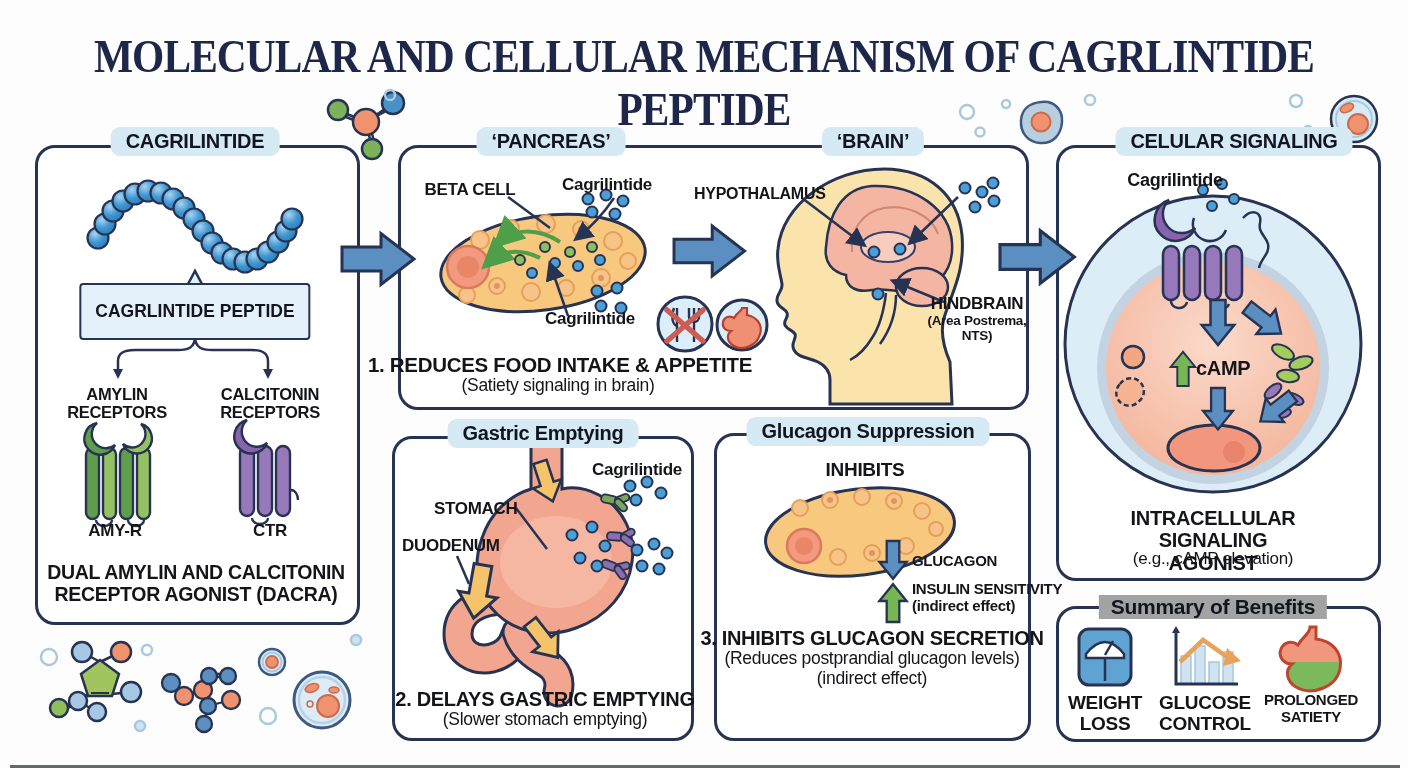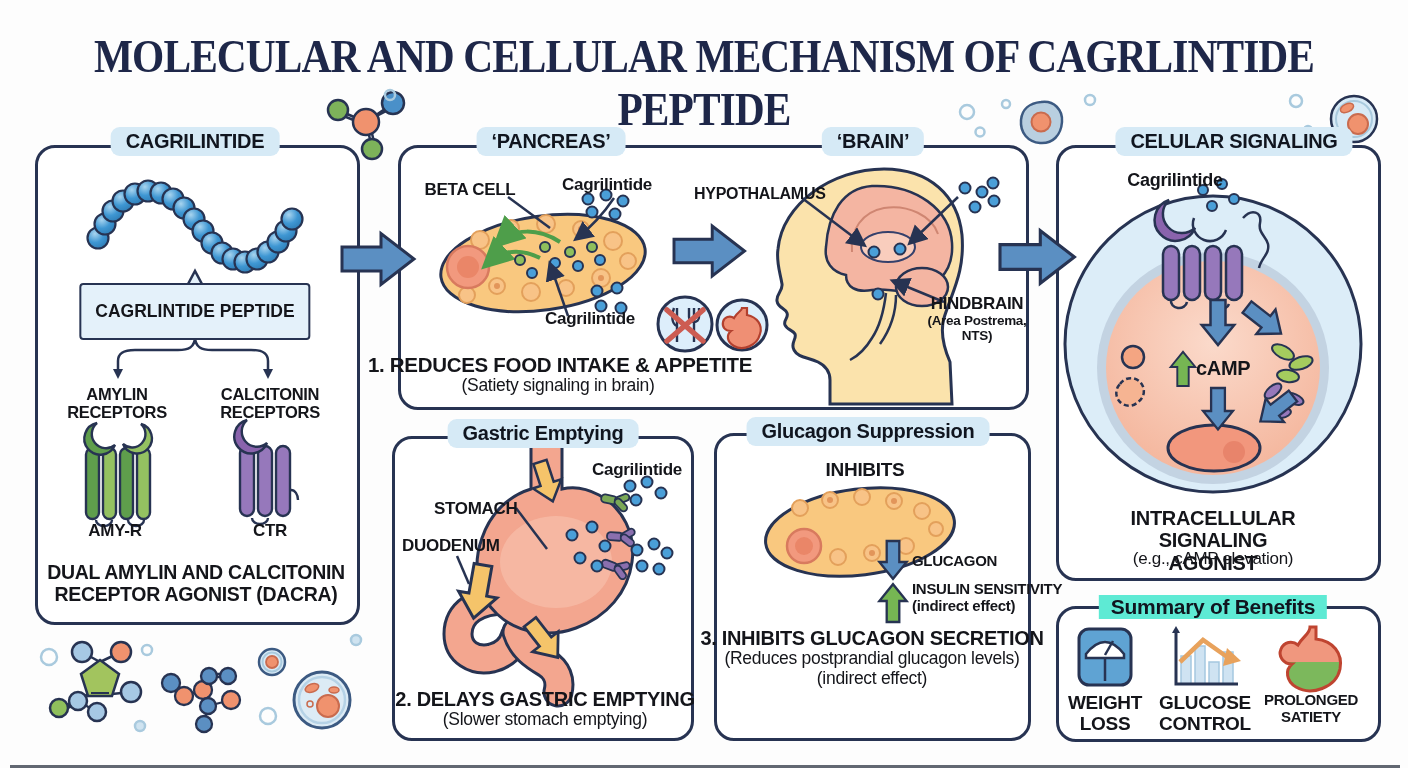--- a/index.html
+++ b/index.html
@@ -5,21 +5,21 @@
   html,body{margin:0;padding:0}
   body{width:1408px;height:768px;position:relative;background:#fdfdfd;
        font-family:"Liberation Sans",sans-serif;overflow:hidden;color:#14151a}
   .panel{position:absolute;border:3px solid #273352;border-radius:20px;background:#ffffff;z-index:1}
   #art{position:absolute;left:0;top:0;z-index:2}
   .title{position:absolute;top:30px;left:0;width:100%;text-align:center;z-index:3;
          font-family:"Liberation Serif",serif;font-weight:700;font-size:46px;color:#1e2749;
          transform:scaleX(0.9);letter-spacing:-1px}
   .hdr{position:absolute;z-index:4;background:#d6eaf6;color:#10151f;font-weight:700;font-size:20px;
        padding:3px 15px;border-radius:9px;transform:translateX(-50%);white-space:nowrap;letter-spacing:-0.3px}
-  .hdr.plain{background:#5eead4;border-radius:0;padding:0 12px}
+  .hdr.plain{background:#a3a3a3;border-radius:0;padding:0 12px}
   .lbl{position:absolute;z-index:3;font-weight:700;white-space:pre-line;letter-spacing:-0.3px;line-height:1.12}
   .c{transform:translateX(-50%);text-align:center}
   .sub{font-weight:400}
   .tag{position:absolute;z-index:3;background:#e4f1fa;border:2.5px solid #273352;border-radius:4px;
        font-weight:700;font-size:17.5px;padding:16px 14px;transform:translateX(-50%);white-space:nowrap}
 </style>
 </head>
 <body>
 
 <div class="panel" style="left:35px;top:145px;width:319px;height:474px"></div>

